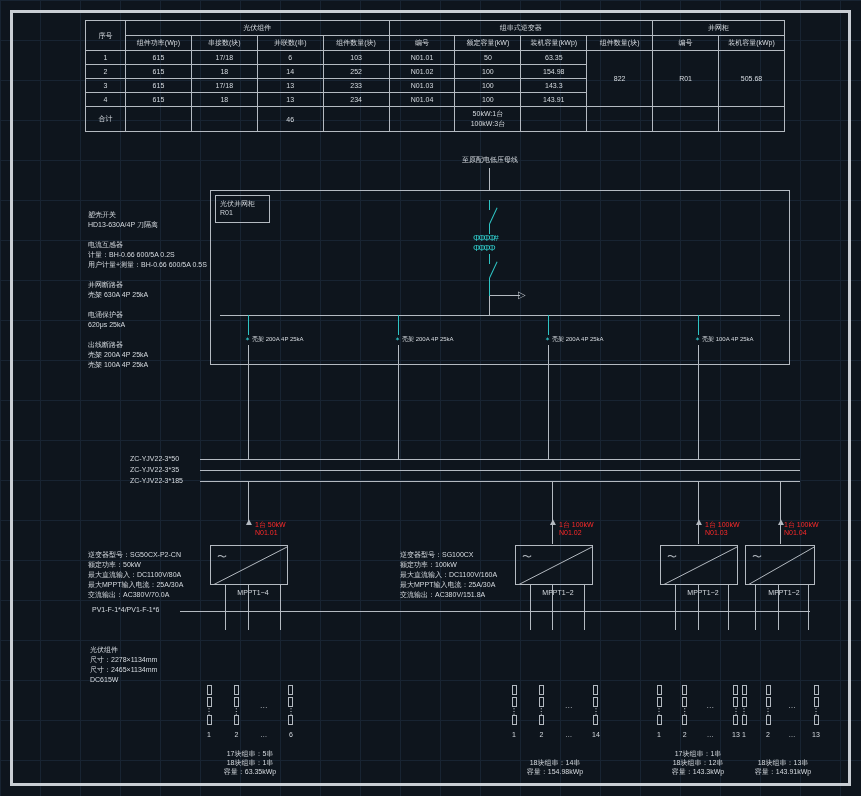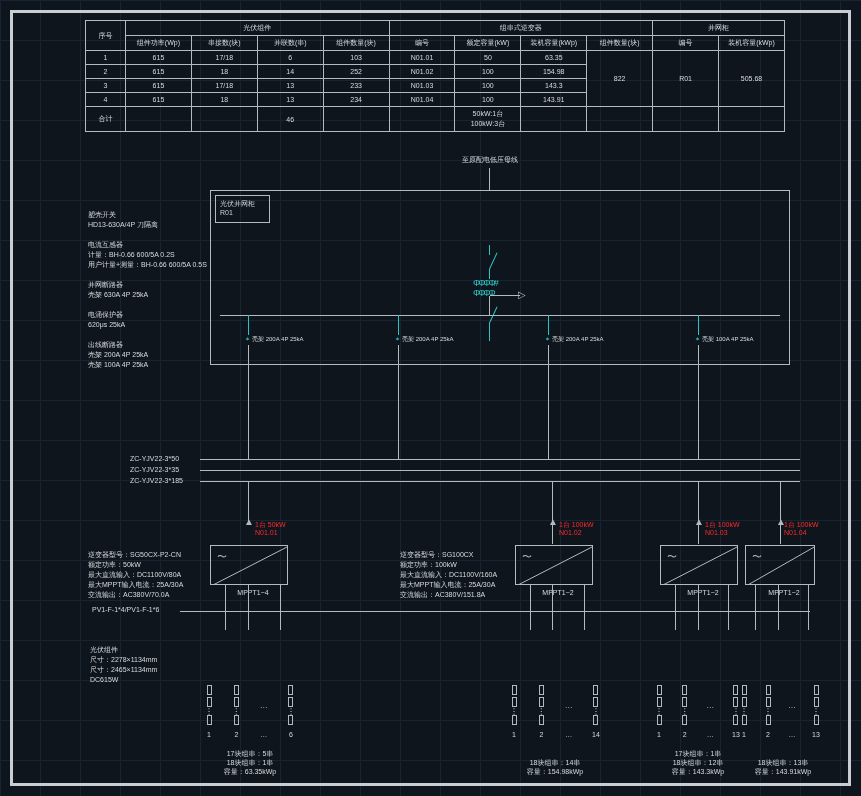--- a/index.html
+++ b/index.html
@@ -177,21 +177,20 @@
     text-align: center;
     white-space: pre;
   }
   
   .sw-graphic {
     position: absolute;
     left: 470px; top: 200px;
     width: 40px;
     height: 95px;
     color: #2fc4c4;
-    margin-top: 45px;
   }
   .sw-line { position: absolute; background: #2fc4c4; }
   .sw-diag {
     position: absolute;
     width: 1px; height: 18px;
     background: #2fc4c4;
     transform-origin: bottom center;
     transform: rotate(25deg);
   }
   .ct-row {

